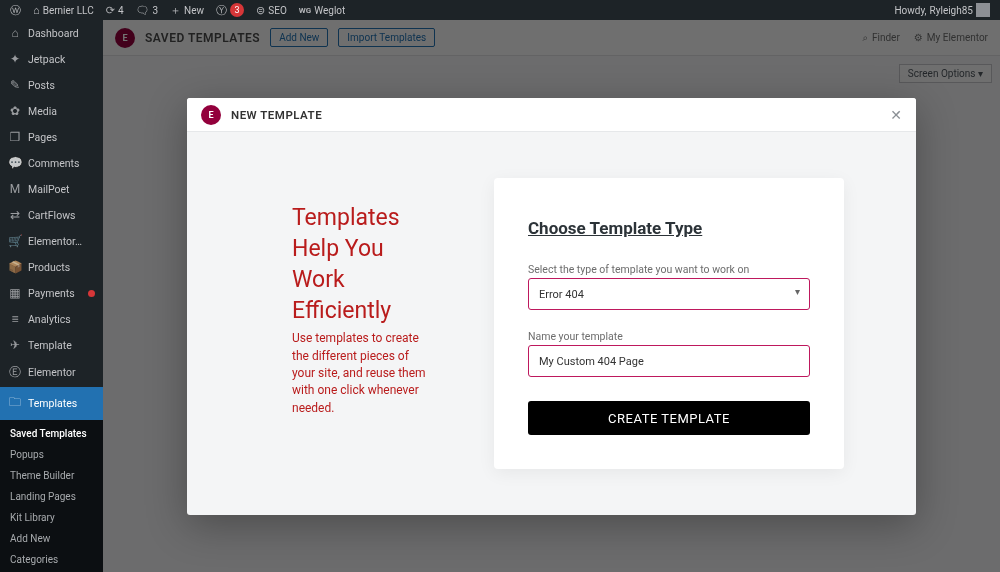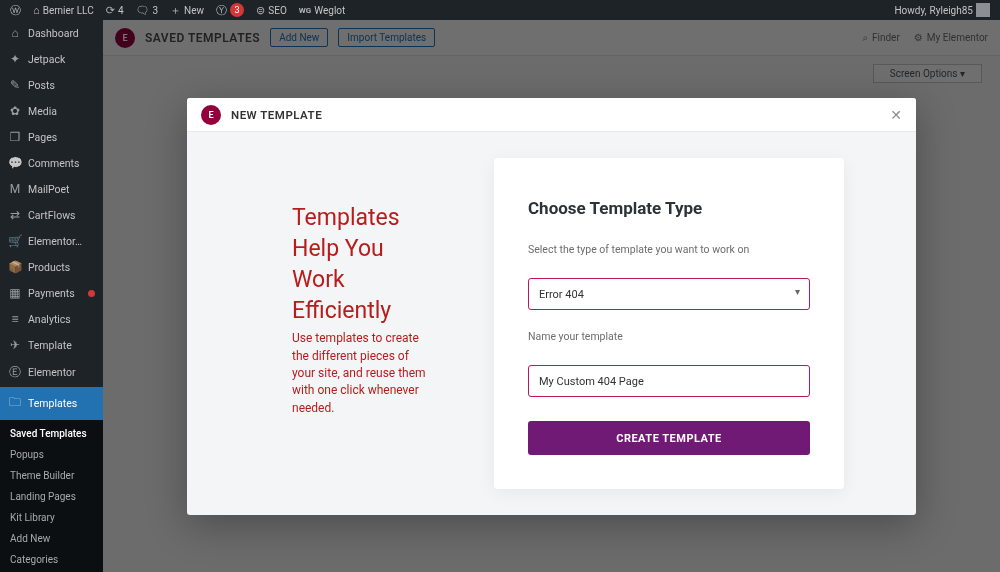--- a/index.html
+++ b/index.html
@@ -22,41 +22,41 @@
     .submenu .subitem { padding: 5px 10px; font-size: 10px; color: #a7aaad; cursor: pointer; }
     .submenu .subitem.current { color: #fff; font-weight: 500; }
 
     .main { flex: 1; position: relative; background: #f0f0f1; }
     .page-header { height: 36px; display: flex; align-items: center; padding: 0 12px; gap: 10px; border-bottom: 1px solid #dcdcde; background: #f6f7f7; }
     .elogo { width: 20px; height: 20px; border-radius: 50%; background: #93003c; display: flex; align-items: center; justify-content: center; color: #fff; font-size: 9px; font-weight: bold; }
     .page-title { font-size: 12px; font-weight: 600; letter-spacing: .5px; color: #4b4b4b; }
     .hdr-btn { border: 1px solid #2271b1; color: #2271b1; background: transparent; font-size: 10px; padding: 3px 8px; border-radius: 2px; cursor: pointer; }
     .hdr-right { margin-left: auto; display: flex; align-items: center; gap: 14px; font-size: 10px; color: #6d6d6d; }
     .hdr-right .link { display: flex; align-items: center; gap: 4px; cursor: pointer; }
-    .screen-opts { position: absolute; right: 18px; top: 44px; border: 1px solid #c3c4c7; background: #f6f7f7; font-size: 10px; padding: 3px 16px; color: #50575e; cursor: pointer; }
+    .screen-opts { position: absolute; right: 8px; top: 44px; border: 1px solid #c3c4c7; background: #f6f7f7; font-size: 10px; padding: 3px 8px; color: #50575e; cursor: pointer; }
 
     .overlay { position: absolute; inset: 0; background: rgba(0,0,0,.55); }
     .modal { position: absolute; left: 84px; right: 84px; top: 78px; bottom: 57px; background: #f4f5f6; border-radius: 3px; box-shadow: 0 10px 40px rgba(0,0,0,.3); display: flex; flex-direction: column; }
     .modal-head { height: 34px; background: #fff; border-bottom: 1px solid #e6e8ea; display: flex; align-items: center; padding: 0 14px; gap: 10px; border-radius: 3px 3px 0 0; }
     .modal-title { font-size: 11.5px; font-weight: 600; letter-spacing: .5px; color: #333; }
     .modal-close { margin-left: auto; color: #8a8f94; font-size: 14px; cursor: pointer; }
     .modal-body { flex: 1; display: flex; }
     .modal-left { flex: 1; padding: 70px 60px 40px 105px; }
     .ml-heading { font-size: 23px; font-weight: 400; color: #b91c1c; line-height: 1.35; margin-bottom: 4px; }
     .ml-text { font-size: 12px; color: #b91c1c; line-height: 1.45; max-width: 200px; }
     .modal-right { flex: 1; display: flex; align-items: center; justify-content: center; padding-right: 72px; }
     .form-card { width: 350px; background: #fff; border-radius: 4px; box-shadow: 0 4px 18px rgba(0,0,0,.06); padding: 40px 34px 34px 34px; }
-    .fc-title { font-size: 17px; color: #2c3338; margin-bottom: 25px; }
-    .fc-label { font-size: 10.5px; color: #6d6d6d; margin-bottom: 22px; display: block; }
+    .fc-title { font-size: 17px; color: #2c3338; margin-bottom: 25px; text-decoration: underline; }
+    .fc-label { font-size: 10.5px; color: #6d6d6d; margin-bottom: 2px; display: block; }
     .fc-select, .fc-input { width: 100%; border: 1px solid #be185d; border-radius: 3px; height: 32px; padding: 0 10px; font-size: 11px; color: #333; background: #fff; }
     .fc-select-wrap { position: relative; margin-bottom: 20px; }
     .fc-select-wrap::after { content: "▾"; position: absolute; right: 10px; top: 8px; font-size: 10px; color: #666; pointer-events: none; }
     .fc-input-wrap { margin-bottom: 24px; }
     .fc-input-wrap .fc-label { }
-    .fc-button { width: 100%; height: 34px; background: #701a75; color: #fff; border: none; border-radius: 3px; font-size: 11px; font-weight: 700; letter-spacing: .5px; cursor: pointer; }
+    .fc-button { width: 100%; height: 34px; background: #000000; color: #fff; border: none; border-radius: 3px; font-size: 13px; font-weight: 400; letter-spacing: .5px; cursor: pointer; }
   </style>
 </head>
 <body>
 
 <div class="adminbar">
   <div class="adminbar-left">
     <div class="adminbar-item">
         <span class="ico">ⓦ</span>
       </div>
     <div class="adminbar-item">

